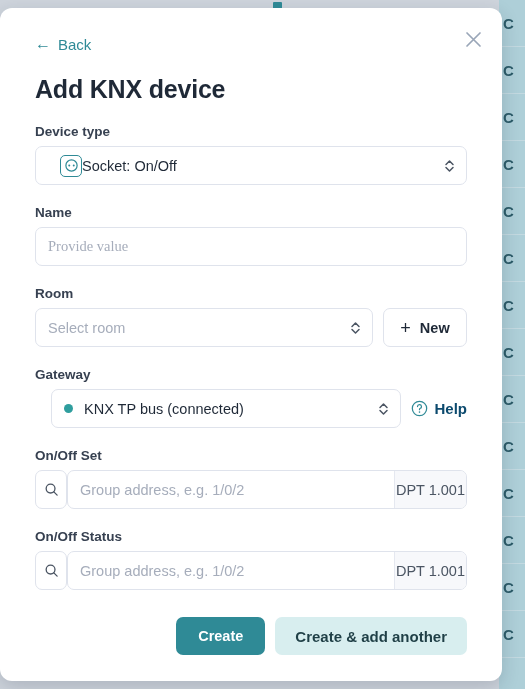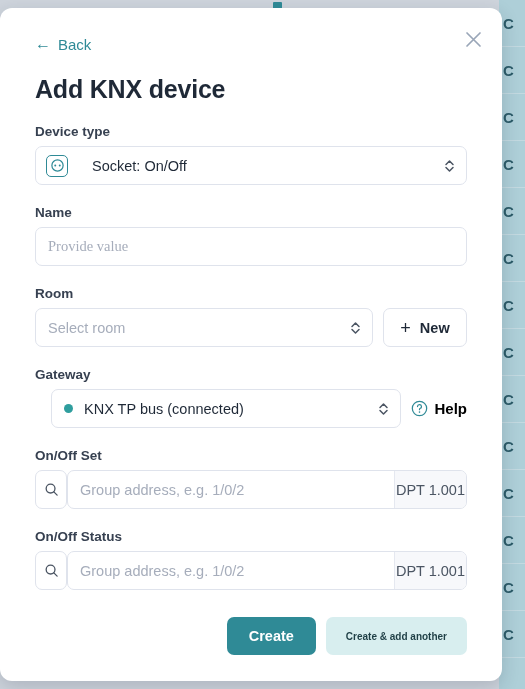--- a/index.html
+++ b/index.html
@@ -149,22 +149,22 @@
     display: flex;
     flex-direction: column;
     align-items: center;
     gap: 2px;
     pointer-events: none;
   }
 
   
   .device-select {
     width: 100%;
-    padding-left: 10px;
-    gap: 24px;
+    padding-left: 24px;
+    gap: 0;
     cursor: pointer;
   }
   .socket-icon {
     width: 22px;
     height: 22px;
     border: 1.6px solid #2f8a96;
     border-radius: 5px;
     display: flex;
     align-items: center;
     justify-content: center;
@@ -227,21 +227,21 @@
     width: 9px;
     height: 9px;
     border-radius: 50%;
     background: #2f9e9e;
     flex: none;
   }
   .help-link {
     display: inline-flex;
     align-items: center;
     gap: 6px;
-    color: #000000;
+    color: #0c4a6e;
     font-size: 15px;
     font-weight: 700;
     text-decoration: none;
     cursor: pointer;
     white-space: nowrap;
   }
 
   
   .ga-row {
     display: flex;
@@ -314,21 +314,21 @@
     cursor: pointer;
     font-family: "Liberation Sans", sans-serif;
   }
   .btn-secondary {
     height: 38px;
     padding: 0 20px;
     border: none;
     border-radius: 7px;
     background: #d8eeef;
     color: #1f3f46;
-    font-size: 10px;
+    font-size: 15px;
     font-weight: 700;
     cursor: pointer;
     font-family: "Liberation Sans", sans-serif;
   }
 </style>
 </head>
 <body>
 
 <div class="page-backdrop">
   <div class="backdrop-top-accent"></div>

